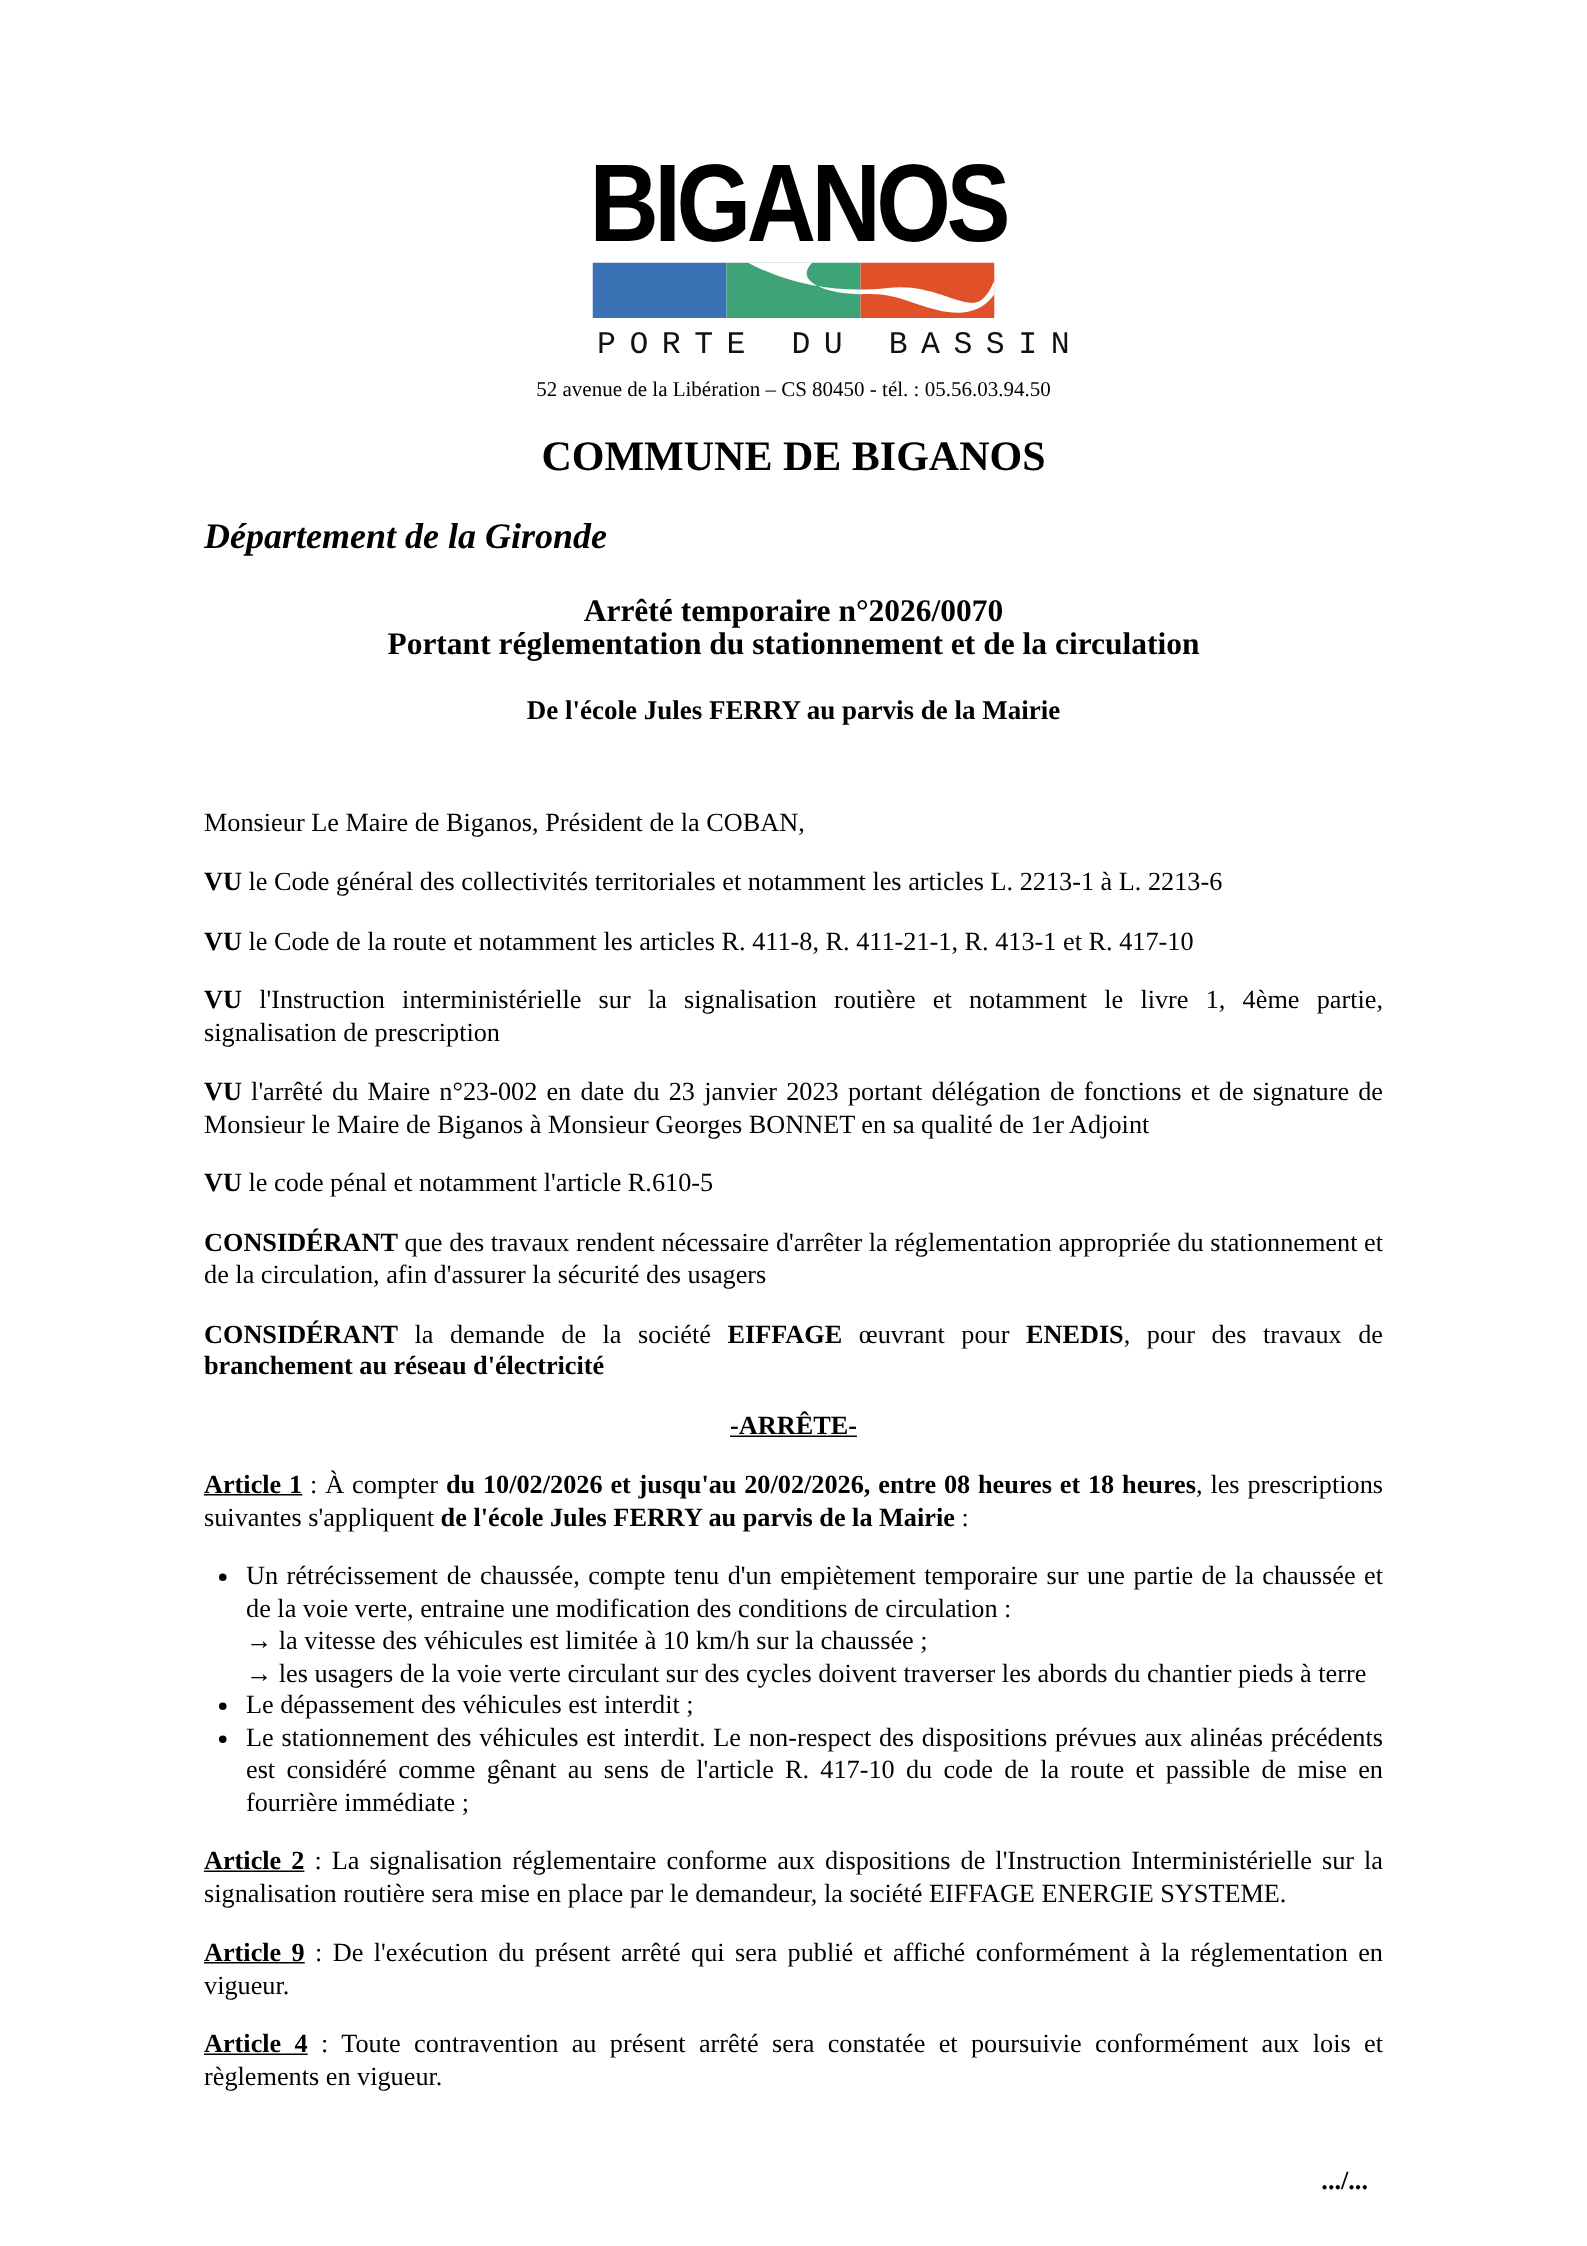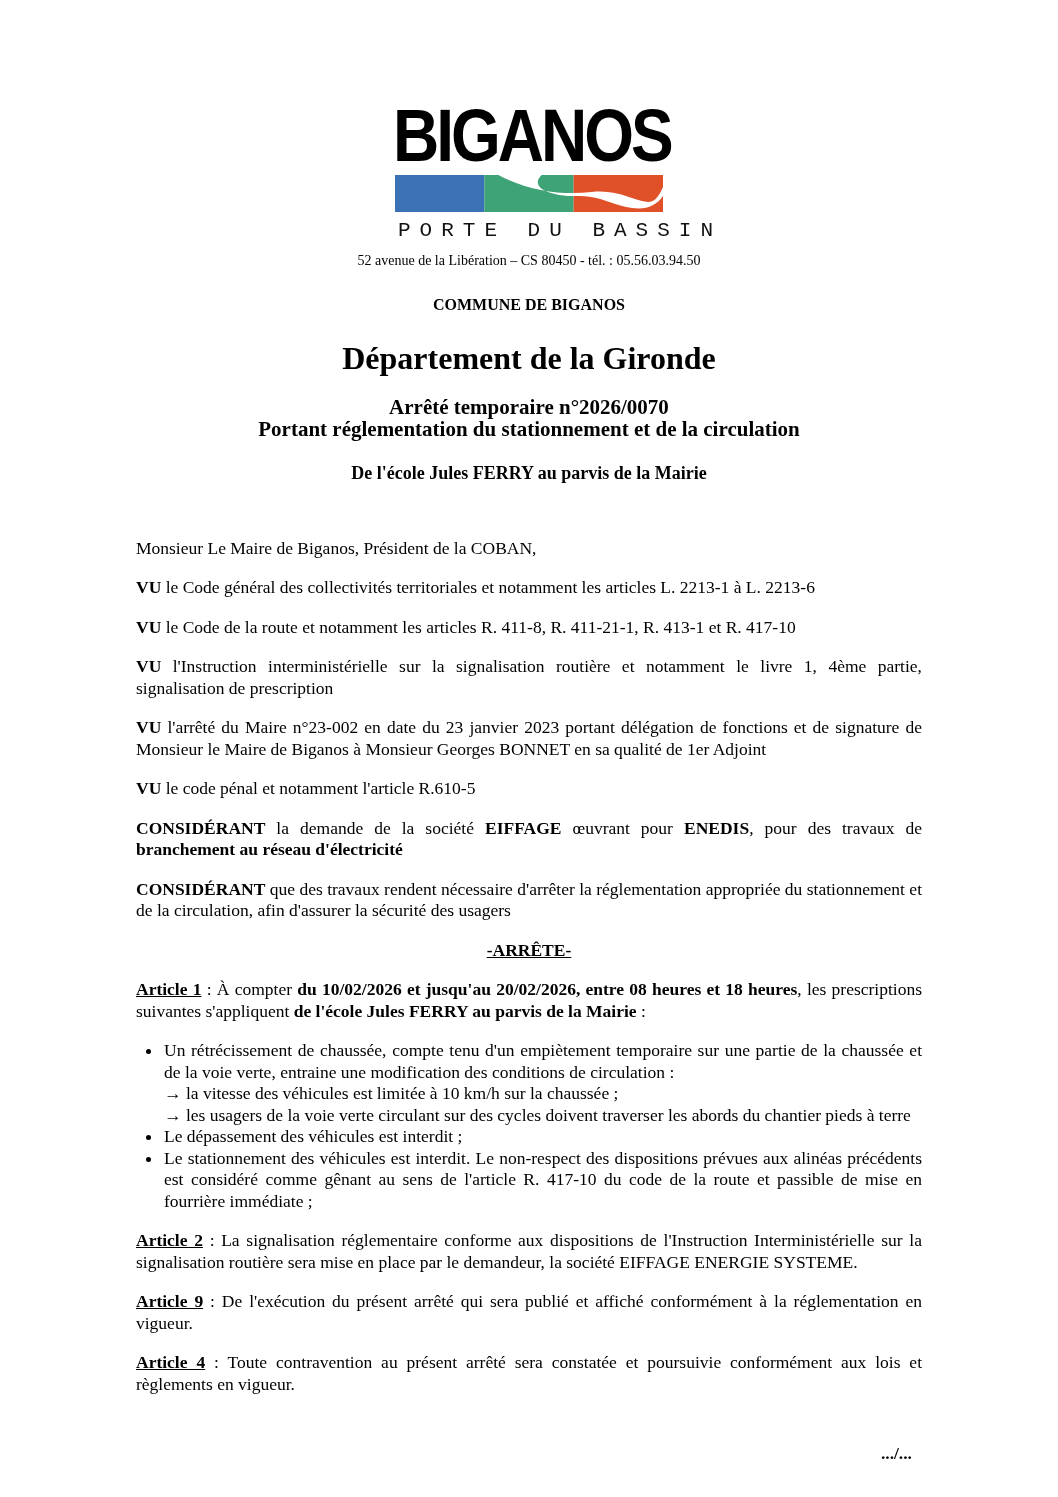--- a/index.html
+++ b/index.html
@@ -23,22 +23,22 @@
     letter-spacing:-3px; white-space:nowrap;
     transform:scaleY(1.15); transform-origin:center bottom;
   }
   .band { display:block; width:268px; height:37px; margin:5px auto 0; }
   .tagline {
     font-family:Liberation Mono, monospace;
     font-size:21px; letter-spacing:9px; text-indent:5px;
     margin-top:7px; white-space:nowrap; color:#111;
   }
   .address { text-align:center; margin-top:8px; font-size:14px; line-height:21px; }
-  .h-commune { text-align:center; font-size:16px; font-weight:bold; margin:22px 0 0; line-height:24px; }
-  .h-dept    { text-align:center; font-size:32px; font-weight:bold; margin:29px 0 0; line-height:24px; }
+  .h-commune { text-align:center; font-size:28px; font-weight:bold; margin:22px 0 0; line-height:24px; }
+  .h-dept    { font-size:24px; font-weight:bold; margin:29px 0 0; line-height:24px;font-style:italic; }
   .h-arrete  { text-align:center; font-size:21px; font-weight:bold; margin-top:26px; line-height:22px; }
   .h-loc     { text-align:center; font-size:18px; font-weight:bold; margin-top:22px; line-height:22px; }
   
   main { margin-top:54px; line-height:21.5px; }
   main p { margin:0 0 18px; text-align:justify; }
   .centered { text-align:center !important; }
   ul.reglist { margin:4px 0 18px; padding-left:27px; }
   ul.reglist li { text-align:justify; margin:0; padding-left:1px; }
   .foot {
     position:absolute; right:146px; bottom:33px;
@@ -83,22 +83,22 @@
     <div class="h-loc">De l'école Jules FERRY au parvis de la Mairie</div>
   </header>
 
   <main>
     <p><span>Monsieur Le Maire de Biganos, Président de la COBAN,</span></p>
     <p><span style="font-weight: bold;">VU</span><span> le Code général des collectivités territoriales et notamment les articles L. 2213-1 à L. 2213-6</span></p>
     <p><span style="font-weight: bold;">VU</span><span> le Code de la route et notamment les articles R. 411-8, R. 411-21-1, R. 413-1 et R. 417-10</span></p>
     <p><span style="font-weight: bold;">VU</span><span> l'Instruction interministérielle sur la signalisation routière et notamment le livre 1, 4ème partie, signalisation de prescription</span></p>
     <p><span style="font-weight: bold;">VU</span><span> l'arrêté du Maire n°23-002 en date du 23 janvier 2023 portant délégation de fonctions et de signature de Monsieur le Maire de Biganos à Monsieur Georges BONNET en sa qualité de 1er Adjoint</span></p>
     <p><span style="font-weight: bold;">VU</span><span> le code pénal et notamment l'article R.610-5</span></p>
+    <p><span style="font-weight: bold;">CONSIDÉRANT</span><span> que des travaux rendent nécessaire d'arrêter la réglementation appropriée du stationnement et de la circulation, afin d'assurer la sécurité des usagers</span></p>
     <p><span style="font-weight: bold;">CONSIDÉRANT</span><span> la demande de la société </span><span style="font-weight: bold;">EIFFAGE</span><span> œuvrant pour </span><span style="font-weight: bold;">ENEDIS</span><span>, pour des travaux de </span><span style="font-weight: bold;">branchement au réseau d'électricité</span></p>
-    <p><span style="font-weight: bold;">CONSIDÉRANT</span><span> que des travaux rendent nécessaire d'arrêter la réglementation appropriée du stationnement et de la circulation, afin d'assurer la sécurité des usagers</span></p>
     <p class="centered"><span style="font-weight: bold; text-decoration: underline;">-ARRÊTE-</span></p>
     <p><span style="font-weight: bold; text-decoration: underline;">Article 1</span><span> : À compter </span><span style="font-weight: bold;">du 10/02/2026 et jusqu'au 20/02/2026, entre 08 heures et 18 heures</span><span>, les prescriptions suivantes s'appliquent </span><span style="font-weight: bold;">de l'école Jules FERRY au parvis de la Mairie</span><span> :</span></p>
     <ul class="reglist">
       <li><span>Un rétrécissement de chaussée, compte tenu d'un empiètement temporaire sur une partie de la chaussée et de la voie verte, entraine une modification des conditions de circulation :</span><br><span>→ la vitesse des véhicules est limitée à 10 km/h sur la chaussée ;</span><br><span>→ les usagers de la voie verte circulant sur des cycles doivent traverser les abords du chantier pieds à terre</span></li>
       <li><span>Le dépassement des véhicules est interdit ;</span></li>
       <li><span>Le stationnement des véhicules est interdit. Le non-respect des dispositions prévues aux alinéas précédents est considéré comme gênant au sens de l'article R. 417-10 du code de la route et passible de mise en fourrière immédiate ;</span></li>
     </ul>
     <p><span style="font-weight: bold; text-decoration: underline;">Article 2</span><span> : La signalisation réglementaire conforme aux dispositions de l'Instruction Interministérielle sur la signalisation routière sera mise en place par le demandeur, la société EIFFAGE ENERGIE SYSTEME.</span></p>
     <p><span style="font-weight: bold; text-decoration: underline;">Article 9</span><span> : De l'exécution du présent arrêté qui sera publié et affiché conformément à la réglementation en vigueur.</span></p>
     <p><span style="font-weight: bold; text-decoration: underline;">Article 4</span><span> : Toute contravention au présent arrêté sera constatée et poursuivie conformément aux lois et règlements en vigueur.</span></p>

